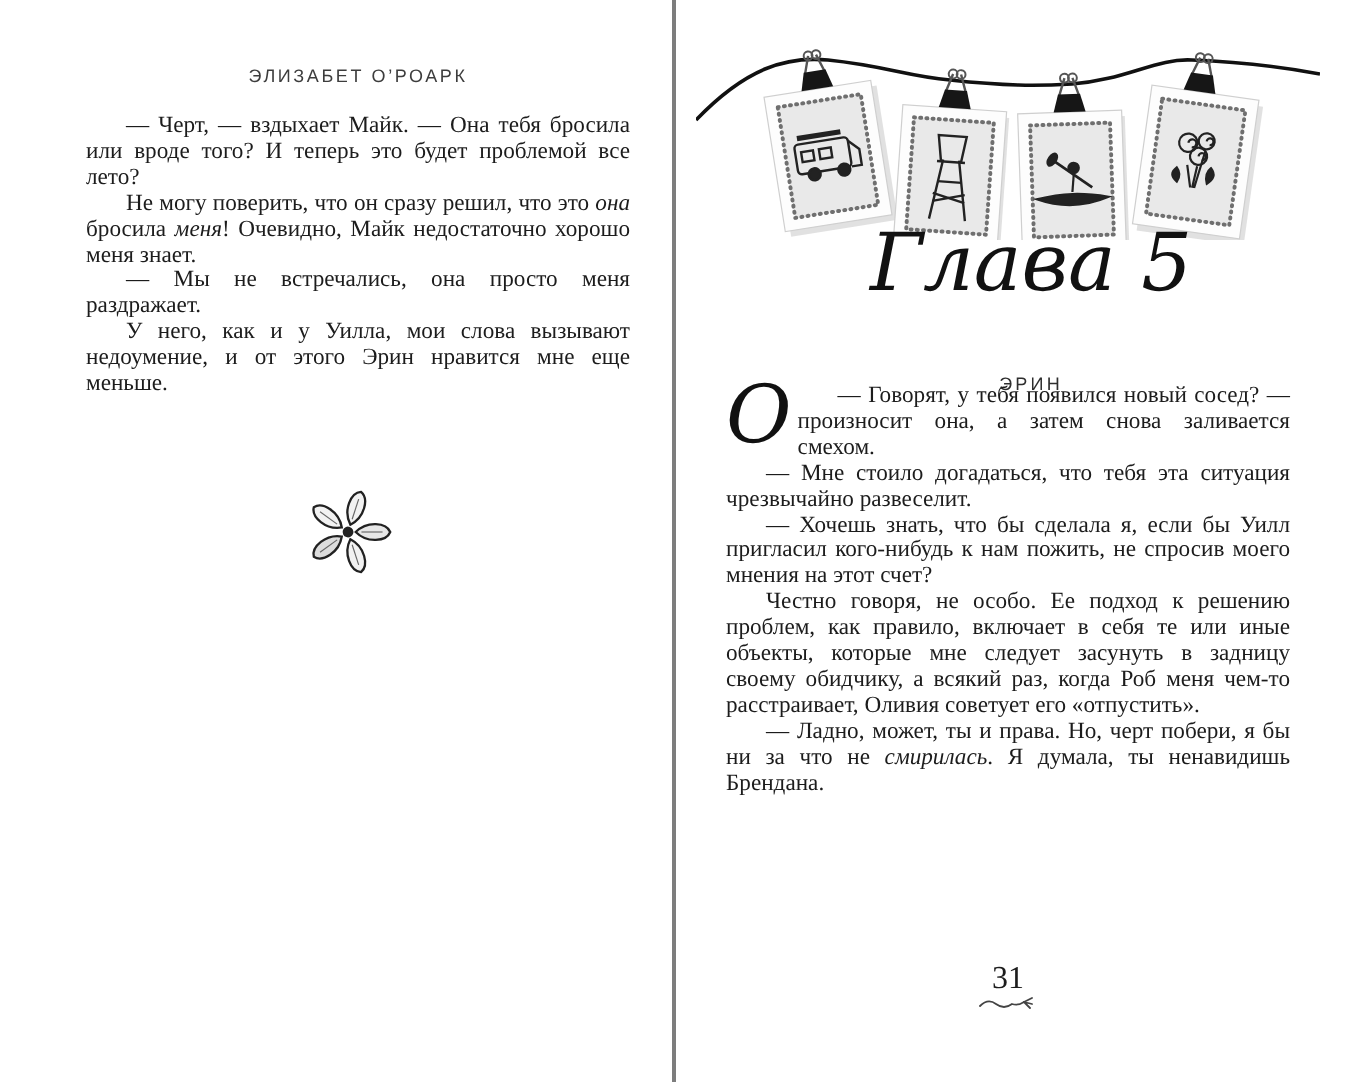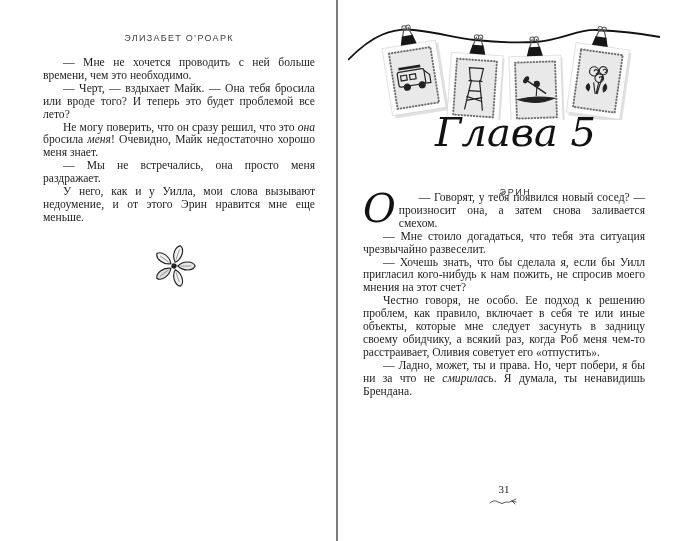--- a/index.html
+++ b/index.html
@@ -40,33 +40,32 @@
     color:#2e2e2e;
     margin-top:19px;
   }
   .drop-cap{
     float:left;
     font-family:"DejaVu Serif", serif;font-style:italic;
     font-size:40px;line-height:28px;
     padding:2px 3px 0 0;color:#111;
   }
   .page-number-block{position:absolute;top:483px;left:25px;width:282px;text-align:center;}
-  .page-number{font-size:11px;color:#1c1c1c;display:block;line-height:13px;}
+  .page-number{font-size:16px;color:#1c1c1c;display:block;line-height:13px;}
   .flourish{display:block;margin:1px auto 0 auto;}
 </style>
 </head>
 <body>
 
 <div class="spread">
 
   <div class="page page-left">
     <div class="running-header">ЭЛИЗАБЕТ О’РОАРК</div>
 
     <div class="body-text left-body">
-        <p><span>— Мне не хочется проводить с ней больше времени, чем это необходимо.</span></p>
         <p><span>— Черт, — вздыхает Майк. — Она тебя бросила или вроде того? И теперь это будет проблемой все лето?</span></p>
         <p><span>Не могу поверить, что он сразу решил, что это </span><i>она</i><span> бросила </span><i>меня</i><span>! Очевидно, Майк недостаточно хорошо меня знает.</span></p>
         <p><span>— Мы не встречались, она просто меня раздражает.</span></p>
         <p><span>У него, как и у Уилла, мои слова вызывают недоумение, и от этого Эрин нравится мне еще меньше.</span></p>
       </div>
 
     <div class="flower-wrap">
       <svg width="48" height="48" viewBox="-25 -25 50 50">
         <g transform="rotate(18)">
           <g>

